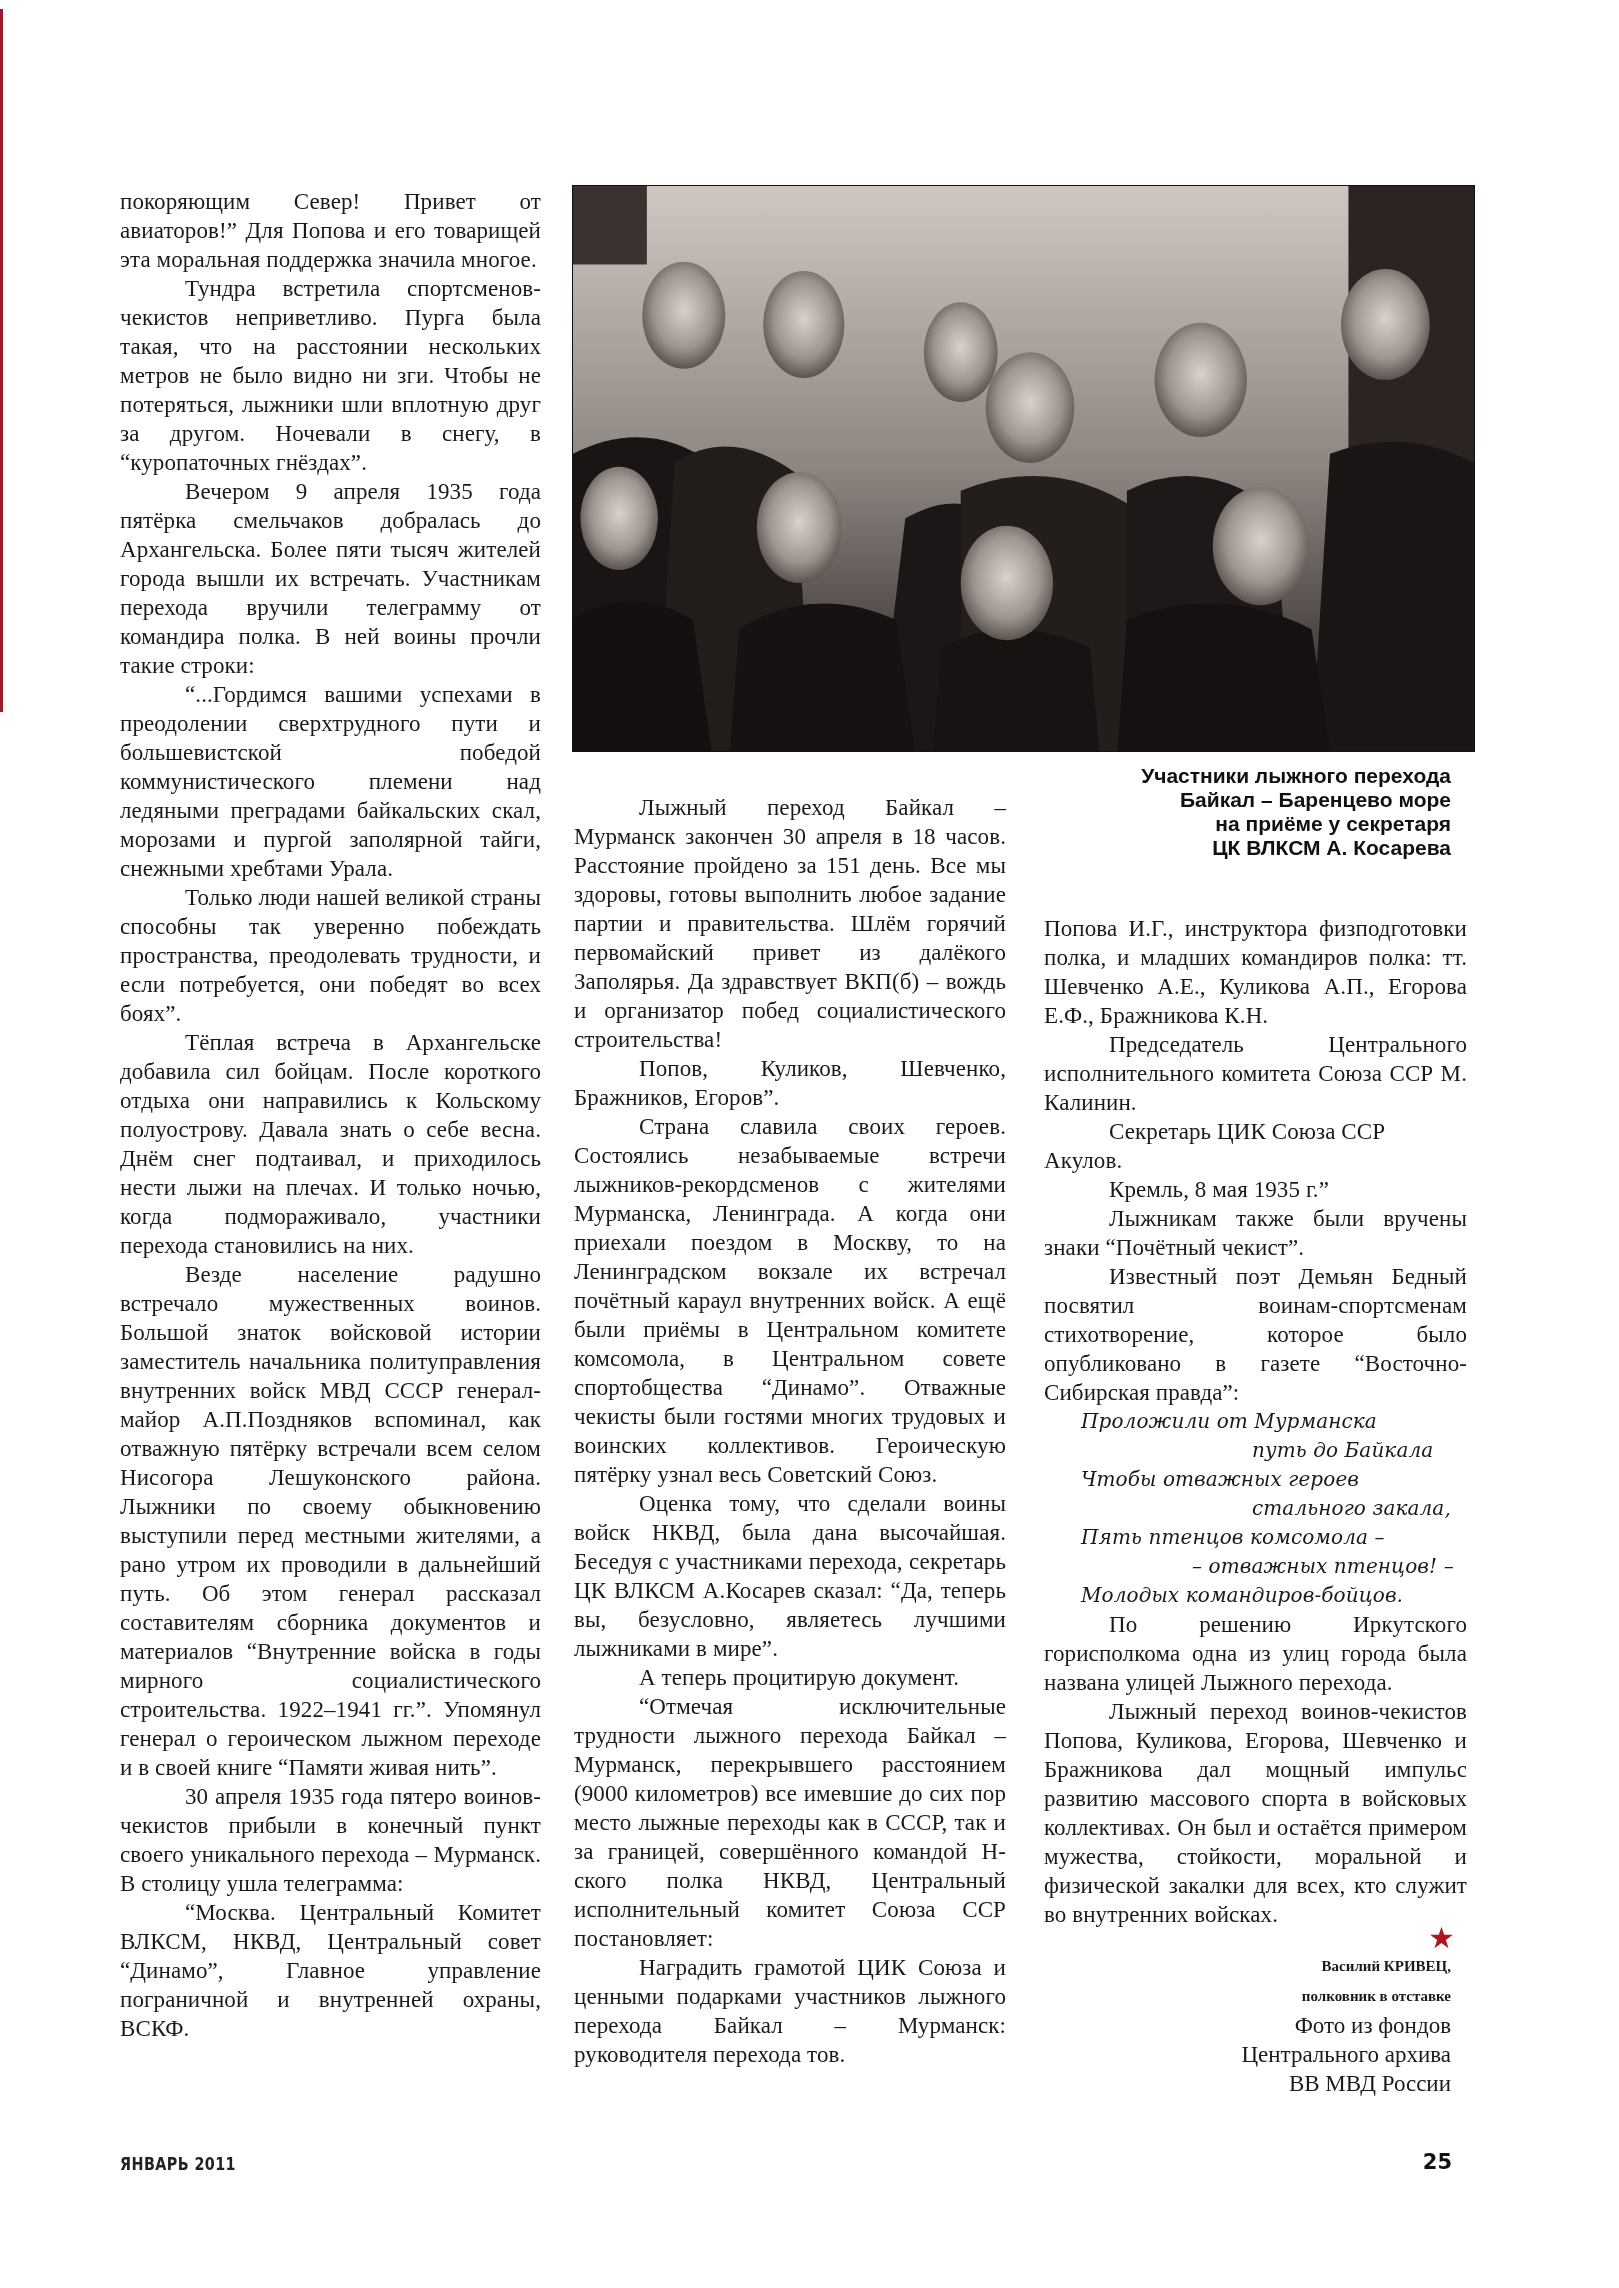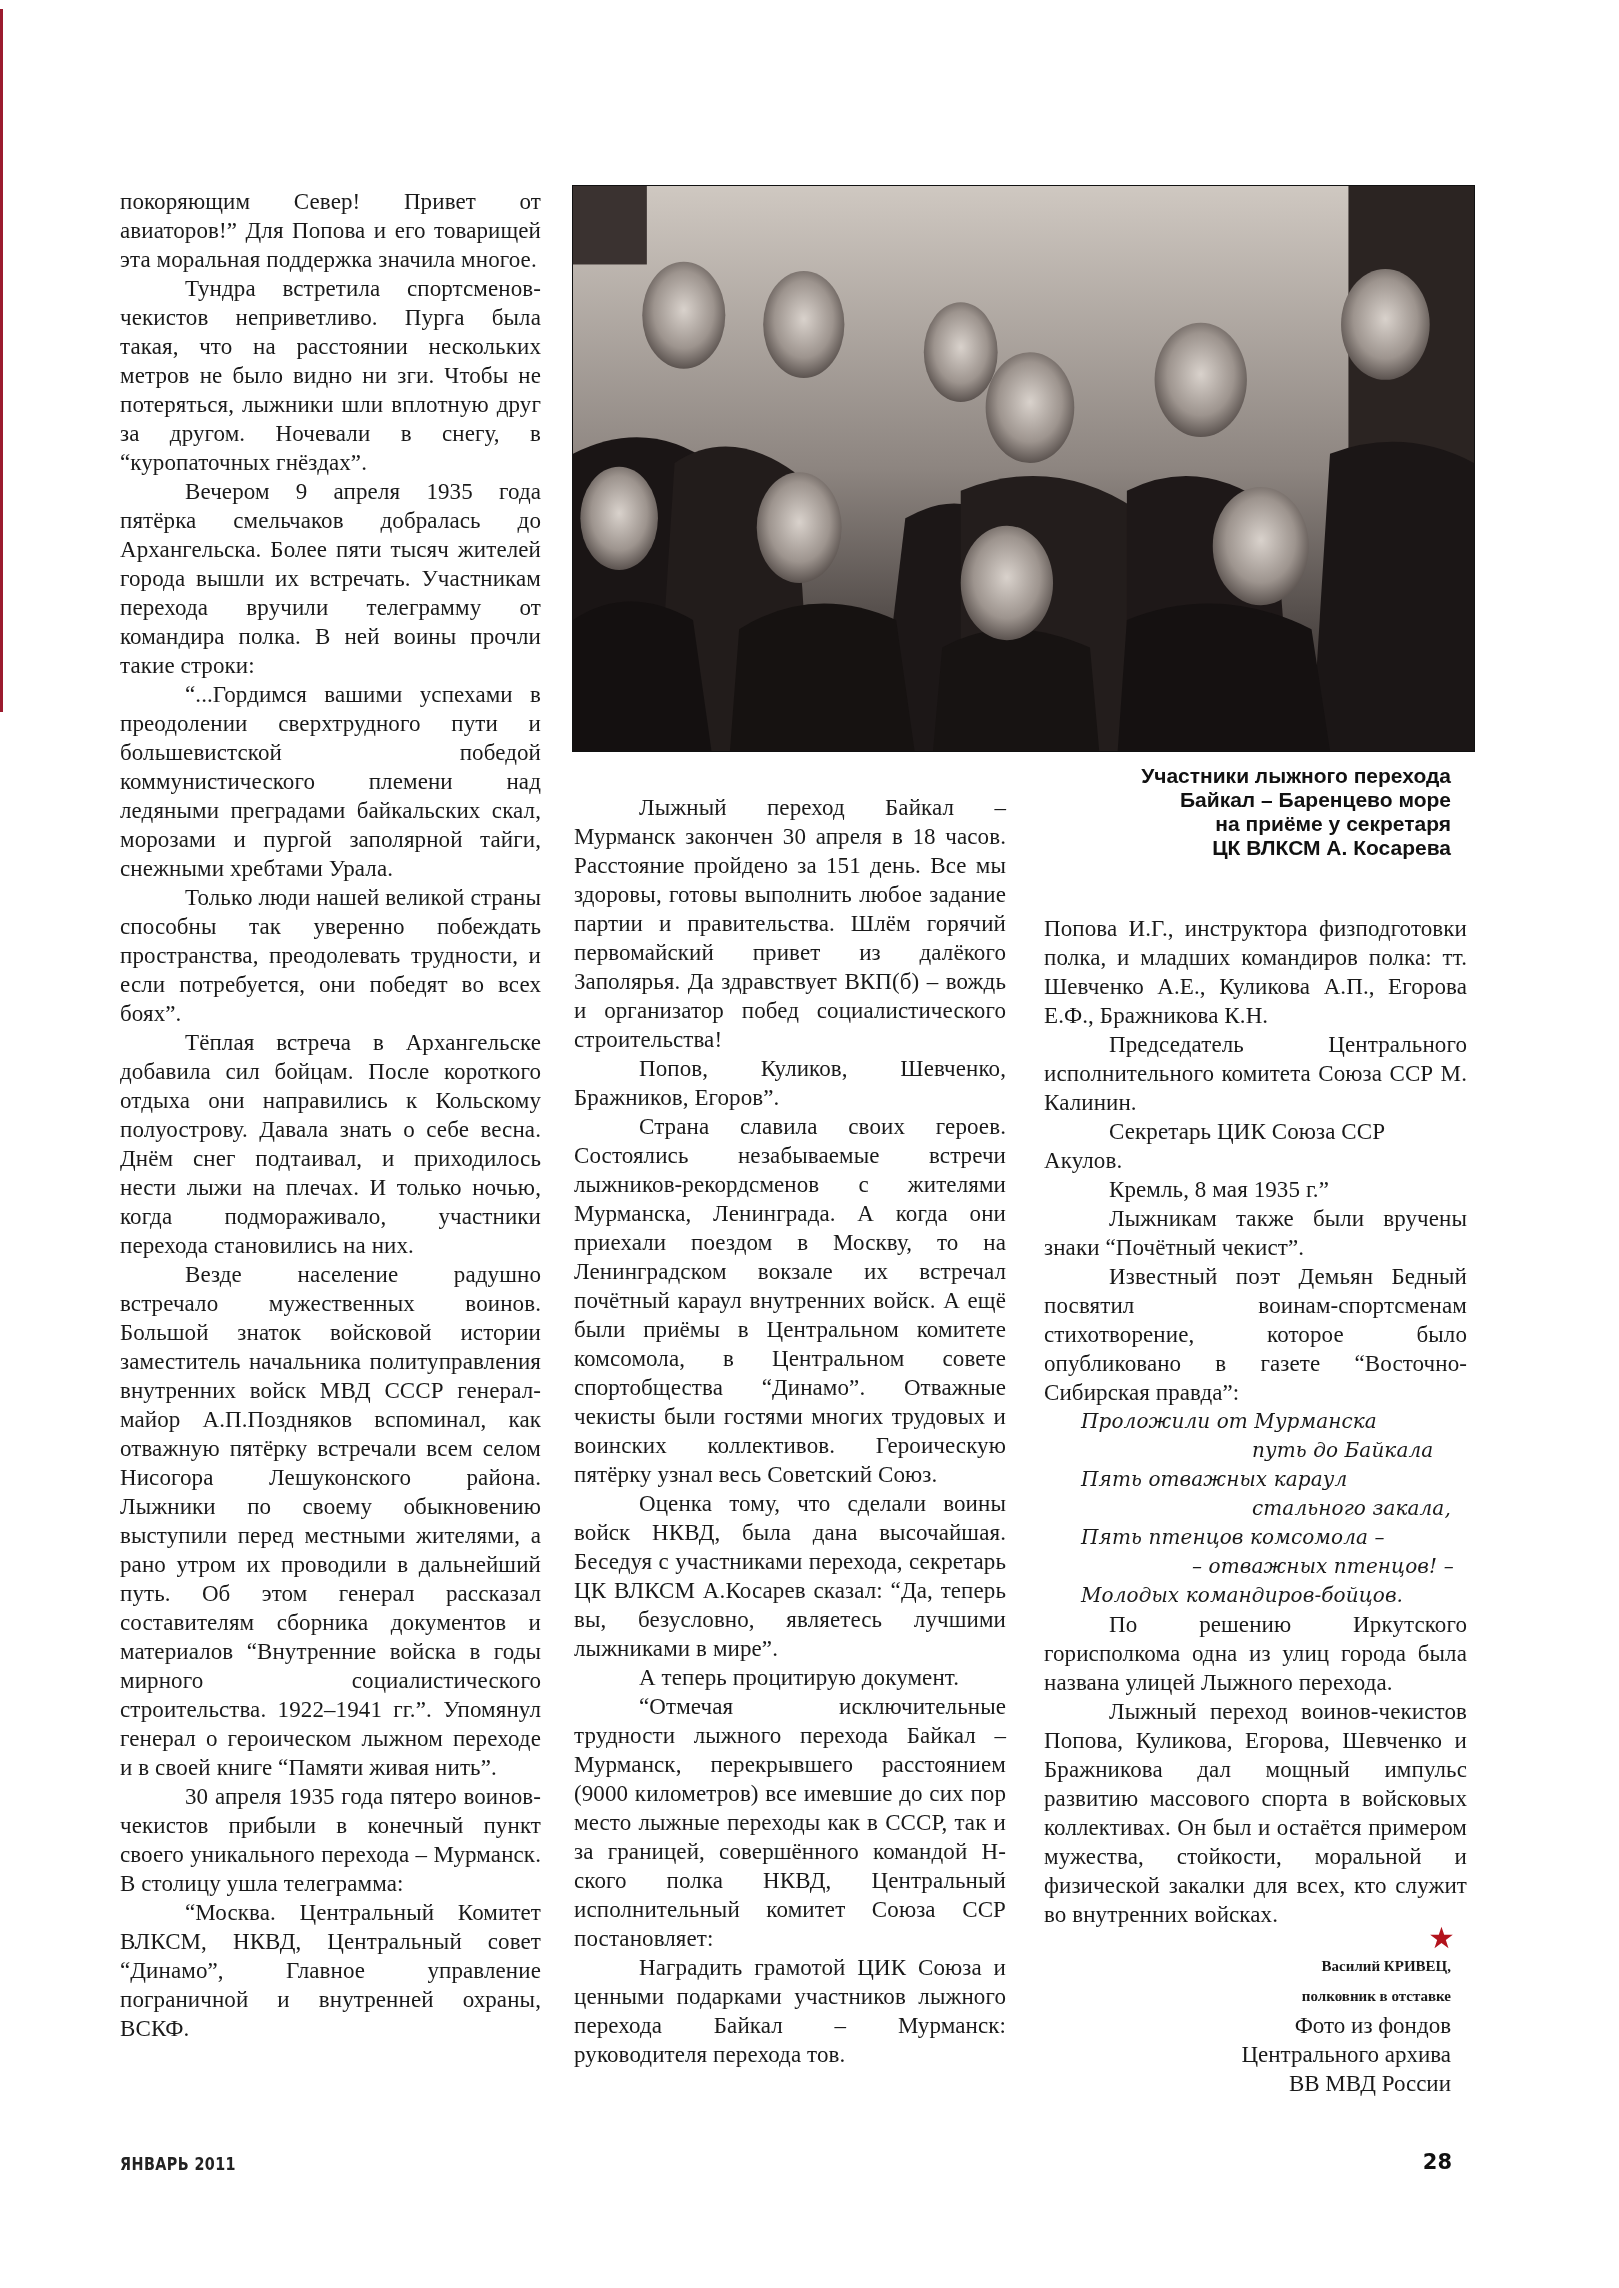--- a/index.html
+++ b/index.html
@@ -120,34 +120,34 @@
 <div class="col col3">
   <p>Попова И.Г., инструктора физподготовки полка, и младших командиров полка: тт. Шевченко А.Е., Куликова А.П., Егорова Е.Ф., Бражникова К.Н.</p>
   <p class="ind">Председатель Центрального исполнительного комитета Союза ССР М. Калинин.</p>
   <p class="ind nojust">Секретарь ЦИК Союза ССР Акулов.</p>
   <p class="ind nojust">Кремль, 8 мая 1935 г.”</p>
   <p class="ind">Лыжникам также были вручены знаки “Почётный чекист”.</p>
   <p class="ind">Известный поэт Демьян Бедный посвятил воинам-спортсменам стихотворение, которое было опубликовано в газете “Восточно-Сибирская правда”:</p>
   <div class="poem">
     <p class="l1">Проложили от Мурманска</p>
     <p class="l2">путь до Байкала</p>
-    <p class="l1">Пять отважных караул</p>
+    <p class="l1">Чтобы отважных героев</p>
     <p class="l2">стального закала,</p>
     <p class="l1">Пять птенцов комсомола –</p>
     <p class="l3">– отважных птенцов! –</p>
     <p class="l1">Молодых командиров-бойцов.</p>
   </div>
   <p class="ind">По решению Иркутского горисполкома одна из улиц города была названа улицей Лыжного перехода.</p>
   <p class="ind">Лыжный переход воинов-чекистов Попова, Куликова, Егорова, Шевченко и Бражникова дал мощный импульс развитию массового спорта в войсковых коллективах. Он был и остаётся примером мужества, стойкости, моральной и физической закалки для всех, кто служит во внутренних войсках.</p>
 </div>
 
 <div class="sig">
   <span class="star">★</span>
   <div class="name">Василий КРИВЕЦ,</div>
   <div class="rank">полковник в отставке</div>
   <div class="credit">Фото из фондов</div>
   <div class="credit">Центрального архива</div>
   <div class="credit">ВВ МВД России</div>
 </div>
 
 <div class="footer-left">ЯНВАРЬ 2011</div>
-<div class="footer-right">28</div>
+<div class="footer-right">25</div>
 
 
 </body></html>

